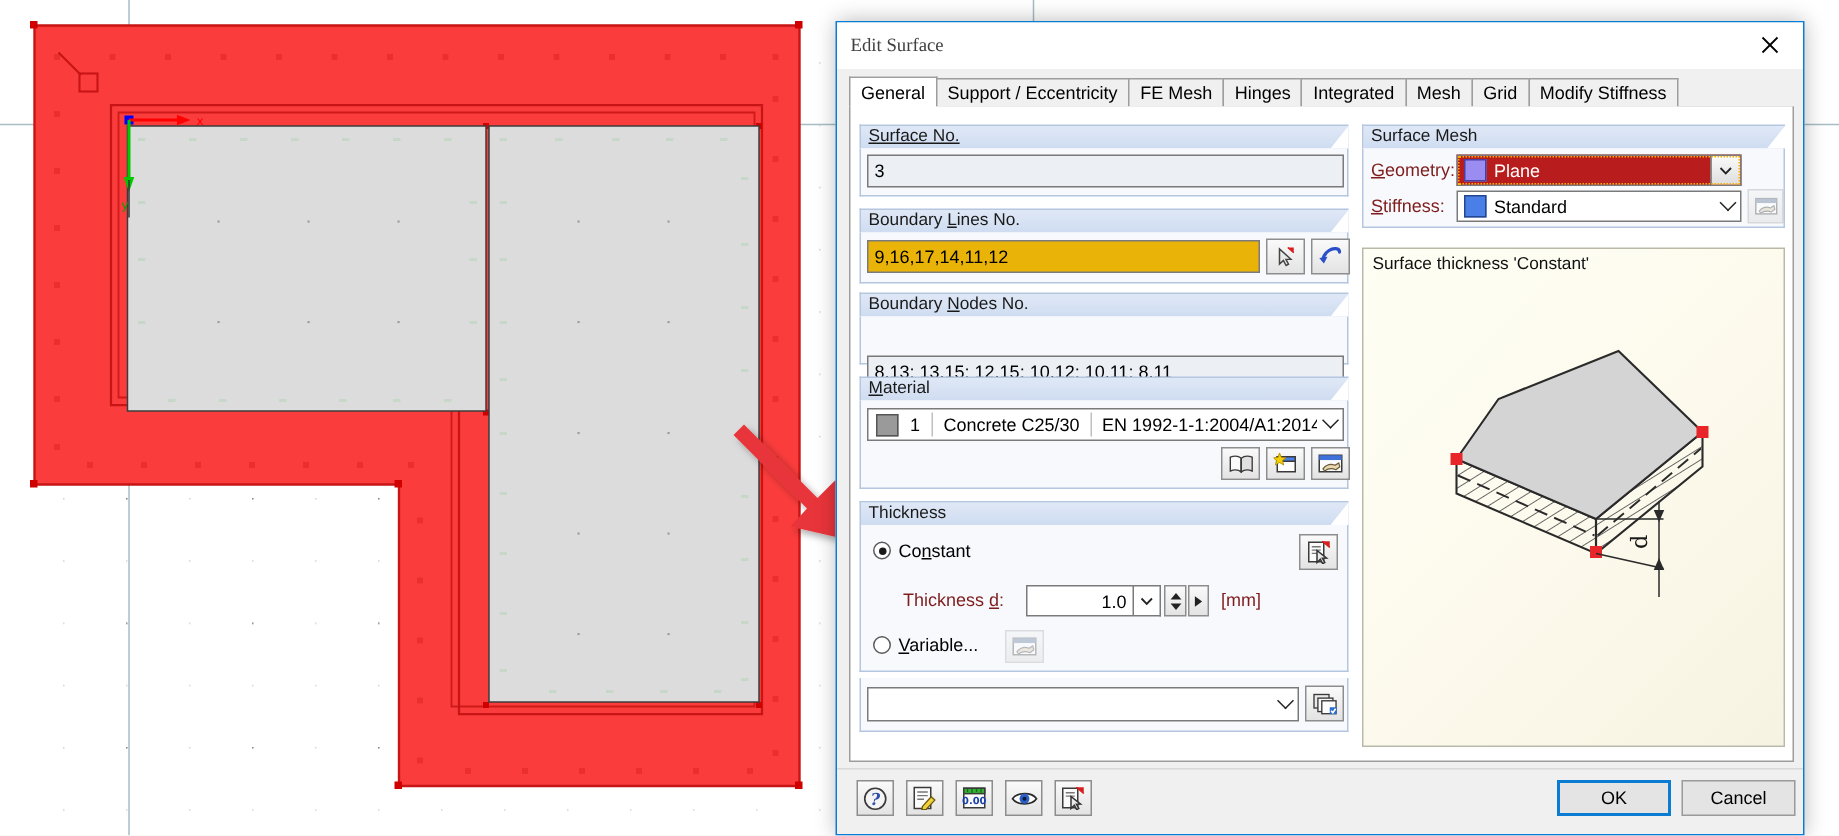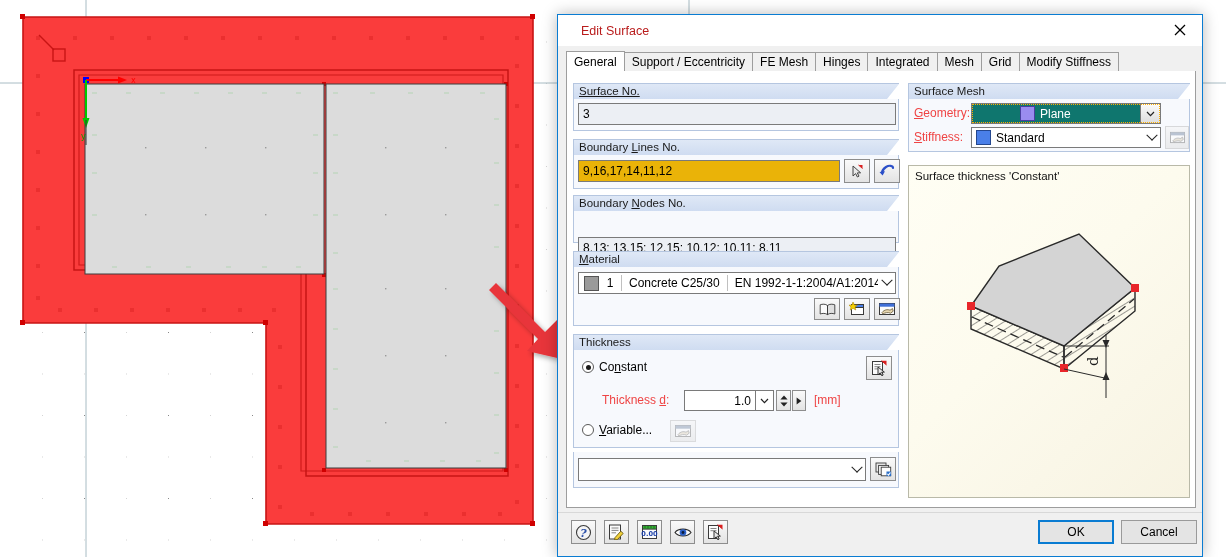--- a/index.html
+++ b/index.html
@@ -19,21 +19,21 @@
     position:absolute;left:557px;top:14px;width:646px;height:543px;
     background:#f0f0f0;
     border:1px solid #0a7cd2;
     box-sizing:border-box;
     box-shadow:0 0 14px rgba(0,0,0,.28);
   }
   .titlebar{
     height:31px;background:#ffffff;position:relative;
     display:flex;align-items:center;
   }
-  .titlebar .ttl{padding-left:23px;font-size:12.5px;color:#b91c1c;}
+  .titlebar .ttl{padding-left:9px;font-size:12.5px;color:#404040;font-family:Liberation Serif, serif;}
   .closebtn{
     position:absolute;right:0;top:0;width:45px;height:30px;
     display:flex;align-items:center;justify-content:center;
     font-size:15px;color:#000;cursor:default;
   }
 
   
   .tabstrip{
     position:absolute;left:8px;top:36px;width:630px;height:20px;
     border-bottom:1px solid #9d9d9d;display:flex;align-items:flex-end;
@@ -120,21 +120,21 @@
   .prevttl{position:absolute;left:6px;top:4px;font-size:11.5px;color:#111;}
 
   
   .footerline{position:absolute;left:0;top:497px;width:100%;height:1px;background:#d8d8d8;}
   .btn{
     box-sizing:border-box;border:1px solid #9a9a9a;background:#e4e4e4;
     font-size:12px;display:flex;align-items:center;justify-content:center;cursor:default;
   }
   .btn.def{border:2px solid #0a7cd2;background:#e4e4e4;}
 
-  .lbl{position:absolute;font-size:12px;color:#ef4444;white-space:nowrap;}
+  .lbl{position:absolute;font-size:12px;color:#7f1d1d;white-space:nowrap;}
 </style>
 </head>
 <body>
 
 <div id="cad">
   <svg width="1226" height="557" xmlns="http://www.w3.org/2000/svg">
     <defs>
       <pattern id="gridpts" width="84" height="83" patternUnits="userSpaceOnUse">
         <rect x="0" y="0" width="1" height="1" fill="#7a7a7a"></rect>
       </pattern>
@@ -510,21 +510,21 @@
     </div>
 
     <div class="grp" style="left:341px;top:12px;width:282px;">
       <div class="grphdr">
         <span>Surface Mesh</span>
       </div>
       <div class="grpbody" style="height:52px;">
         <div class="lbl" style="left:5px;top:7px;">
           <span class="u">G</span>eometry:
         </div>
-        <div class="sel" style="position:absolute;left:62px;top:4px;width:190px;height:21px;background:#0f766e;border:1px solid #7a7a7a;outline:1px dotted #ffb000;outline-offset:-2px;padding-left:44px;">
+        <div class="sel" style="position:absolute;left:62px;top:4px;width:190px;height:21px;background:#b91c1c;border:1px solid #7a7a7a;outline:1px dotted #ffb000;outline-offset:-2px;">
           <div style="width:13px;height:13px;margin-left:4px;background:#9a8cf0;border:1px solid #4a3fa0;"></div>
           <div class="txt" style="color:#fff;">Plane</div>
           <div style="width:19px;height:19px;background:linear-gradient(to bottom,#fafafa,#dedede);border-left:1px solid #7a7a7a;display:flex;align-items:center;justify-content:center;">
             <svg width="9" height="6" viewBox="0 0 9 6">
                 <polyline points="1,1 4.5,4.6 8,1" fill="none" stroke="#222" stroke-width="1.2"></polyline>
               </svg>
           </div>
         </div>
 
         <div class="lbl" style="left:5px;top:31px;">

